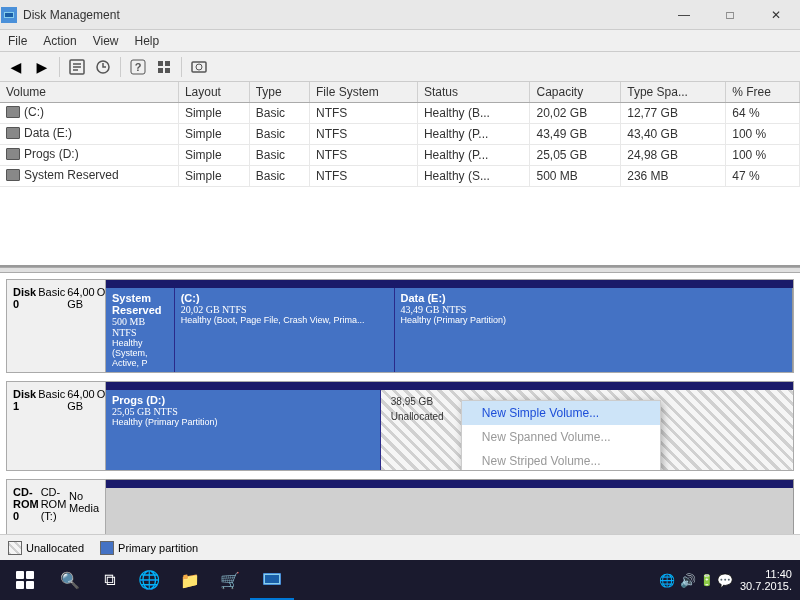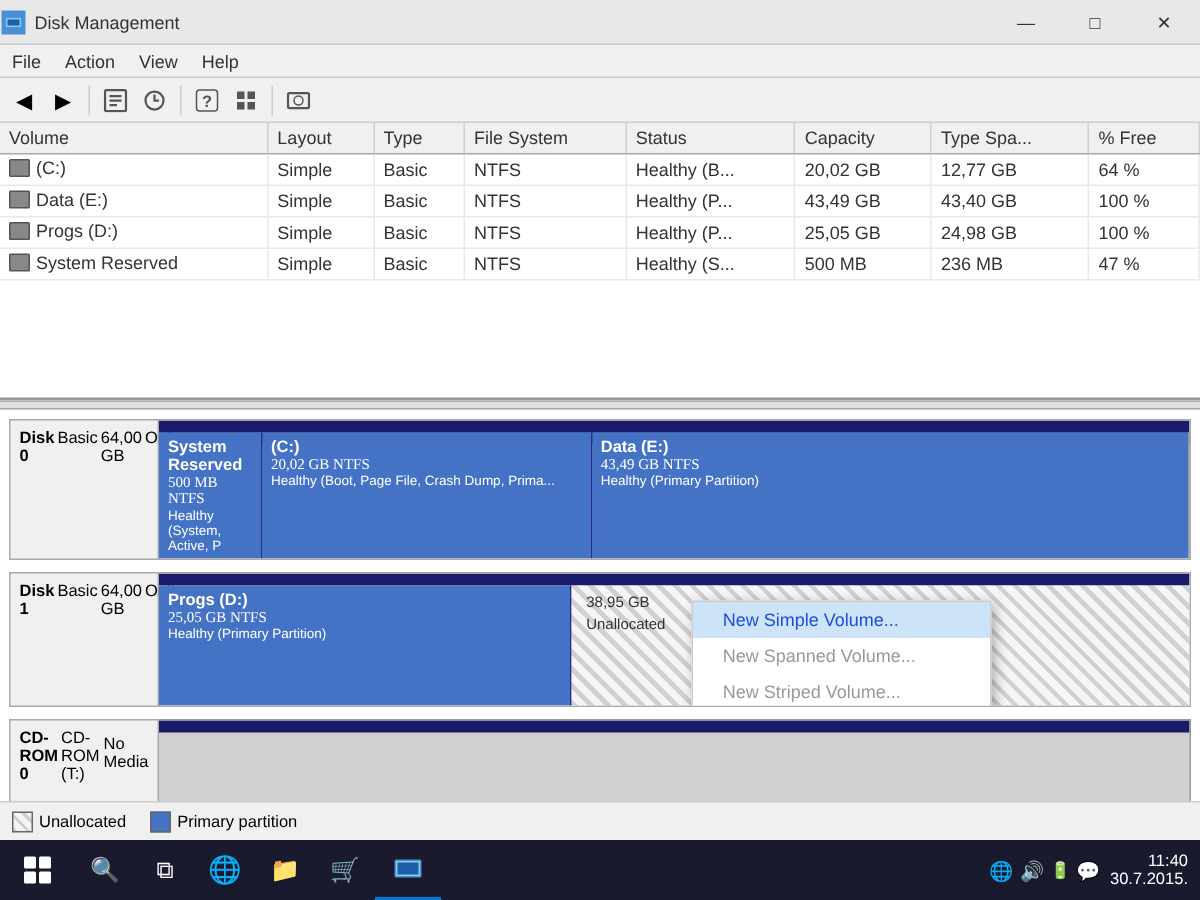--- a/index.html
+++ b/index.html
@@ -286,21 +286,21 @@
 
         <div style="position:absolute; height:8px; background:#1a1a6a; width:100%;"></div>
         <div class="partition partition-blue" style="width:10%; border-right:1px solid #2a2a8a;">
           <div class="partition-name">System Reserved</div>
           <div class="partition-size">500 MB NTFS</div>
           <div class="partition-status">Healthy (System, Active, P</div>
         </div>
         <div class="partition partition-blue" style="width:32%; border-right:1px solid #2a2a8a;">
           <div class="partition-name">(C:)</div>
           <div class="partition-size">20,02 GB NTFS</div>
-          <div class="partition-status">Healthy (Boot, Page File, Crash Dump, Prima...</div>
+          <div class="partition-status">Healthy (Boot, Page File, Crash View, Prima...</div>
         </div>
         <div class="partition partition-blue" style="flex:1;">
           <div class="partition-name">Data  (E:)</div>
           <div class="partition-size">43,49 GB NTFS</div>
           <div class="partition-status">Healthy (Primary Partition)</div>
         </div>
       </div>
     </div>
 
     <div class="disk-row">

